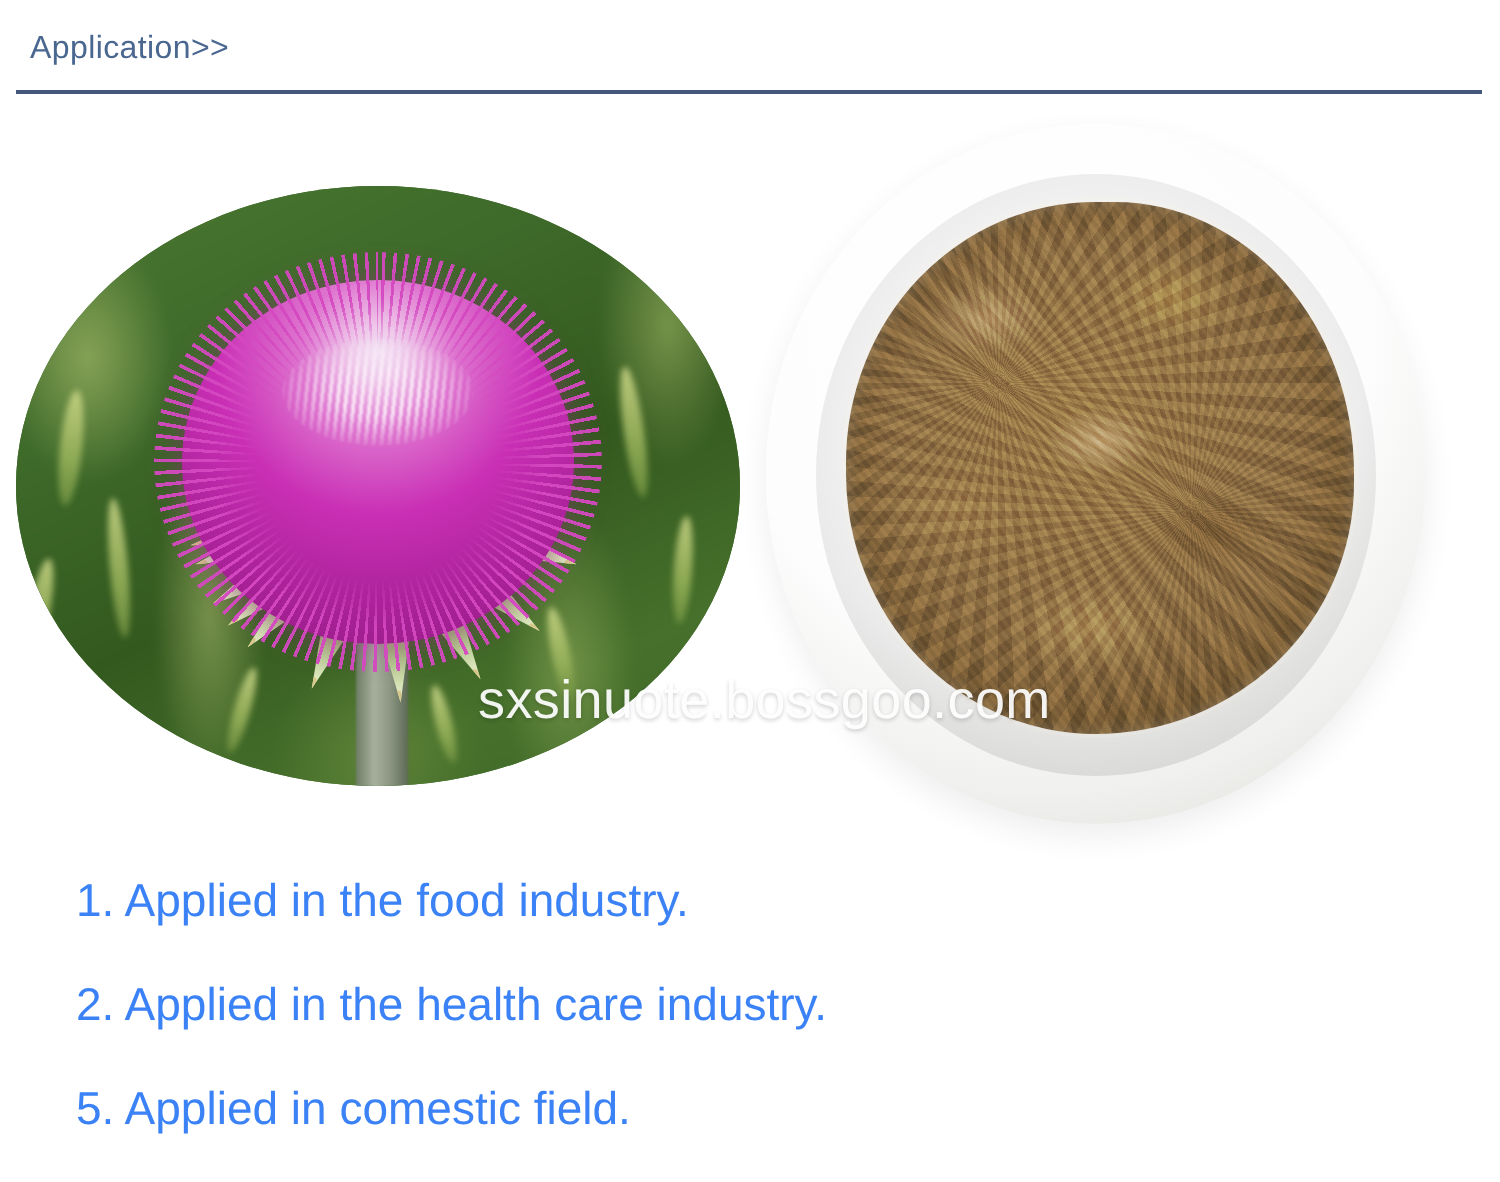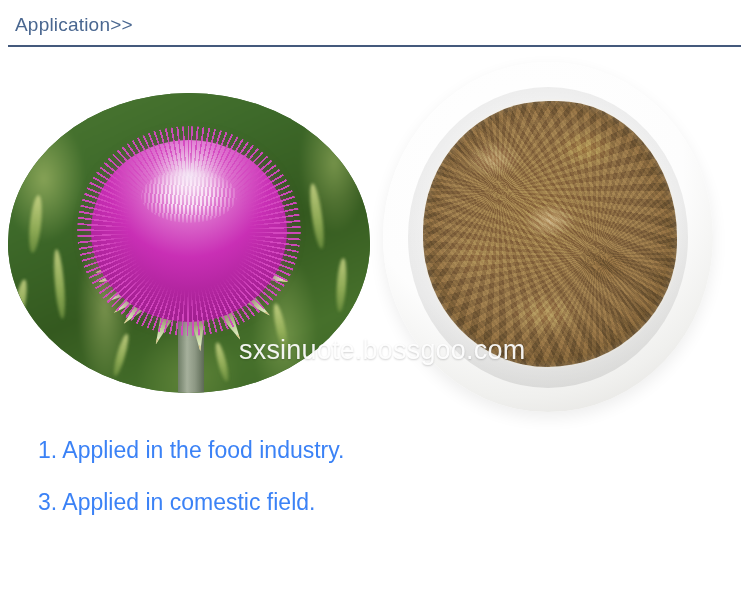--- a/index.html
+++ b/index.html
@@ -14,21 +14,21 @@
     overflow: hidden;
     font-family: "Liberation Sans", sans-serif;
     -webkit-font-smoothing: antialiased;
   }
 
   
   .section-header {
     position: absolute;
     left: 15px;
     top: 14px;
-    font-size: 19px;
+    font-size: 16px;
     line-height: 22px;
     color: #4a6790;
     letter-spacing: 0.2px;
     white-space: nowrap;
   }
   .header-rule {
     position: absolute;
     left: 8px;
     top: 45px;
     width: 733px;
@@ -298,14 +298,15 @@
       <div class="powder-grain"></div>
       <div class="powder-edge"></div>
     </div>
   </div>
 
   <div class="watermark">sxsinuote.bossgoo.com</div>
 </div>
 
 <div class="app-list">
   <div class="app-list-item">1. Applied in the food industry.</div>
-  <div class="app-list-item">3. Applied in comestic field.</div>
+  <div class="app-list-item">2. Applied in the health care industry.</div>
+  <div class="app-list-item">5. Applied in comestic field.</div>
 </div>
 
 </body></html>

